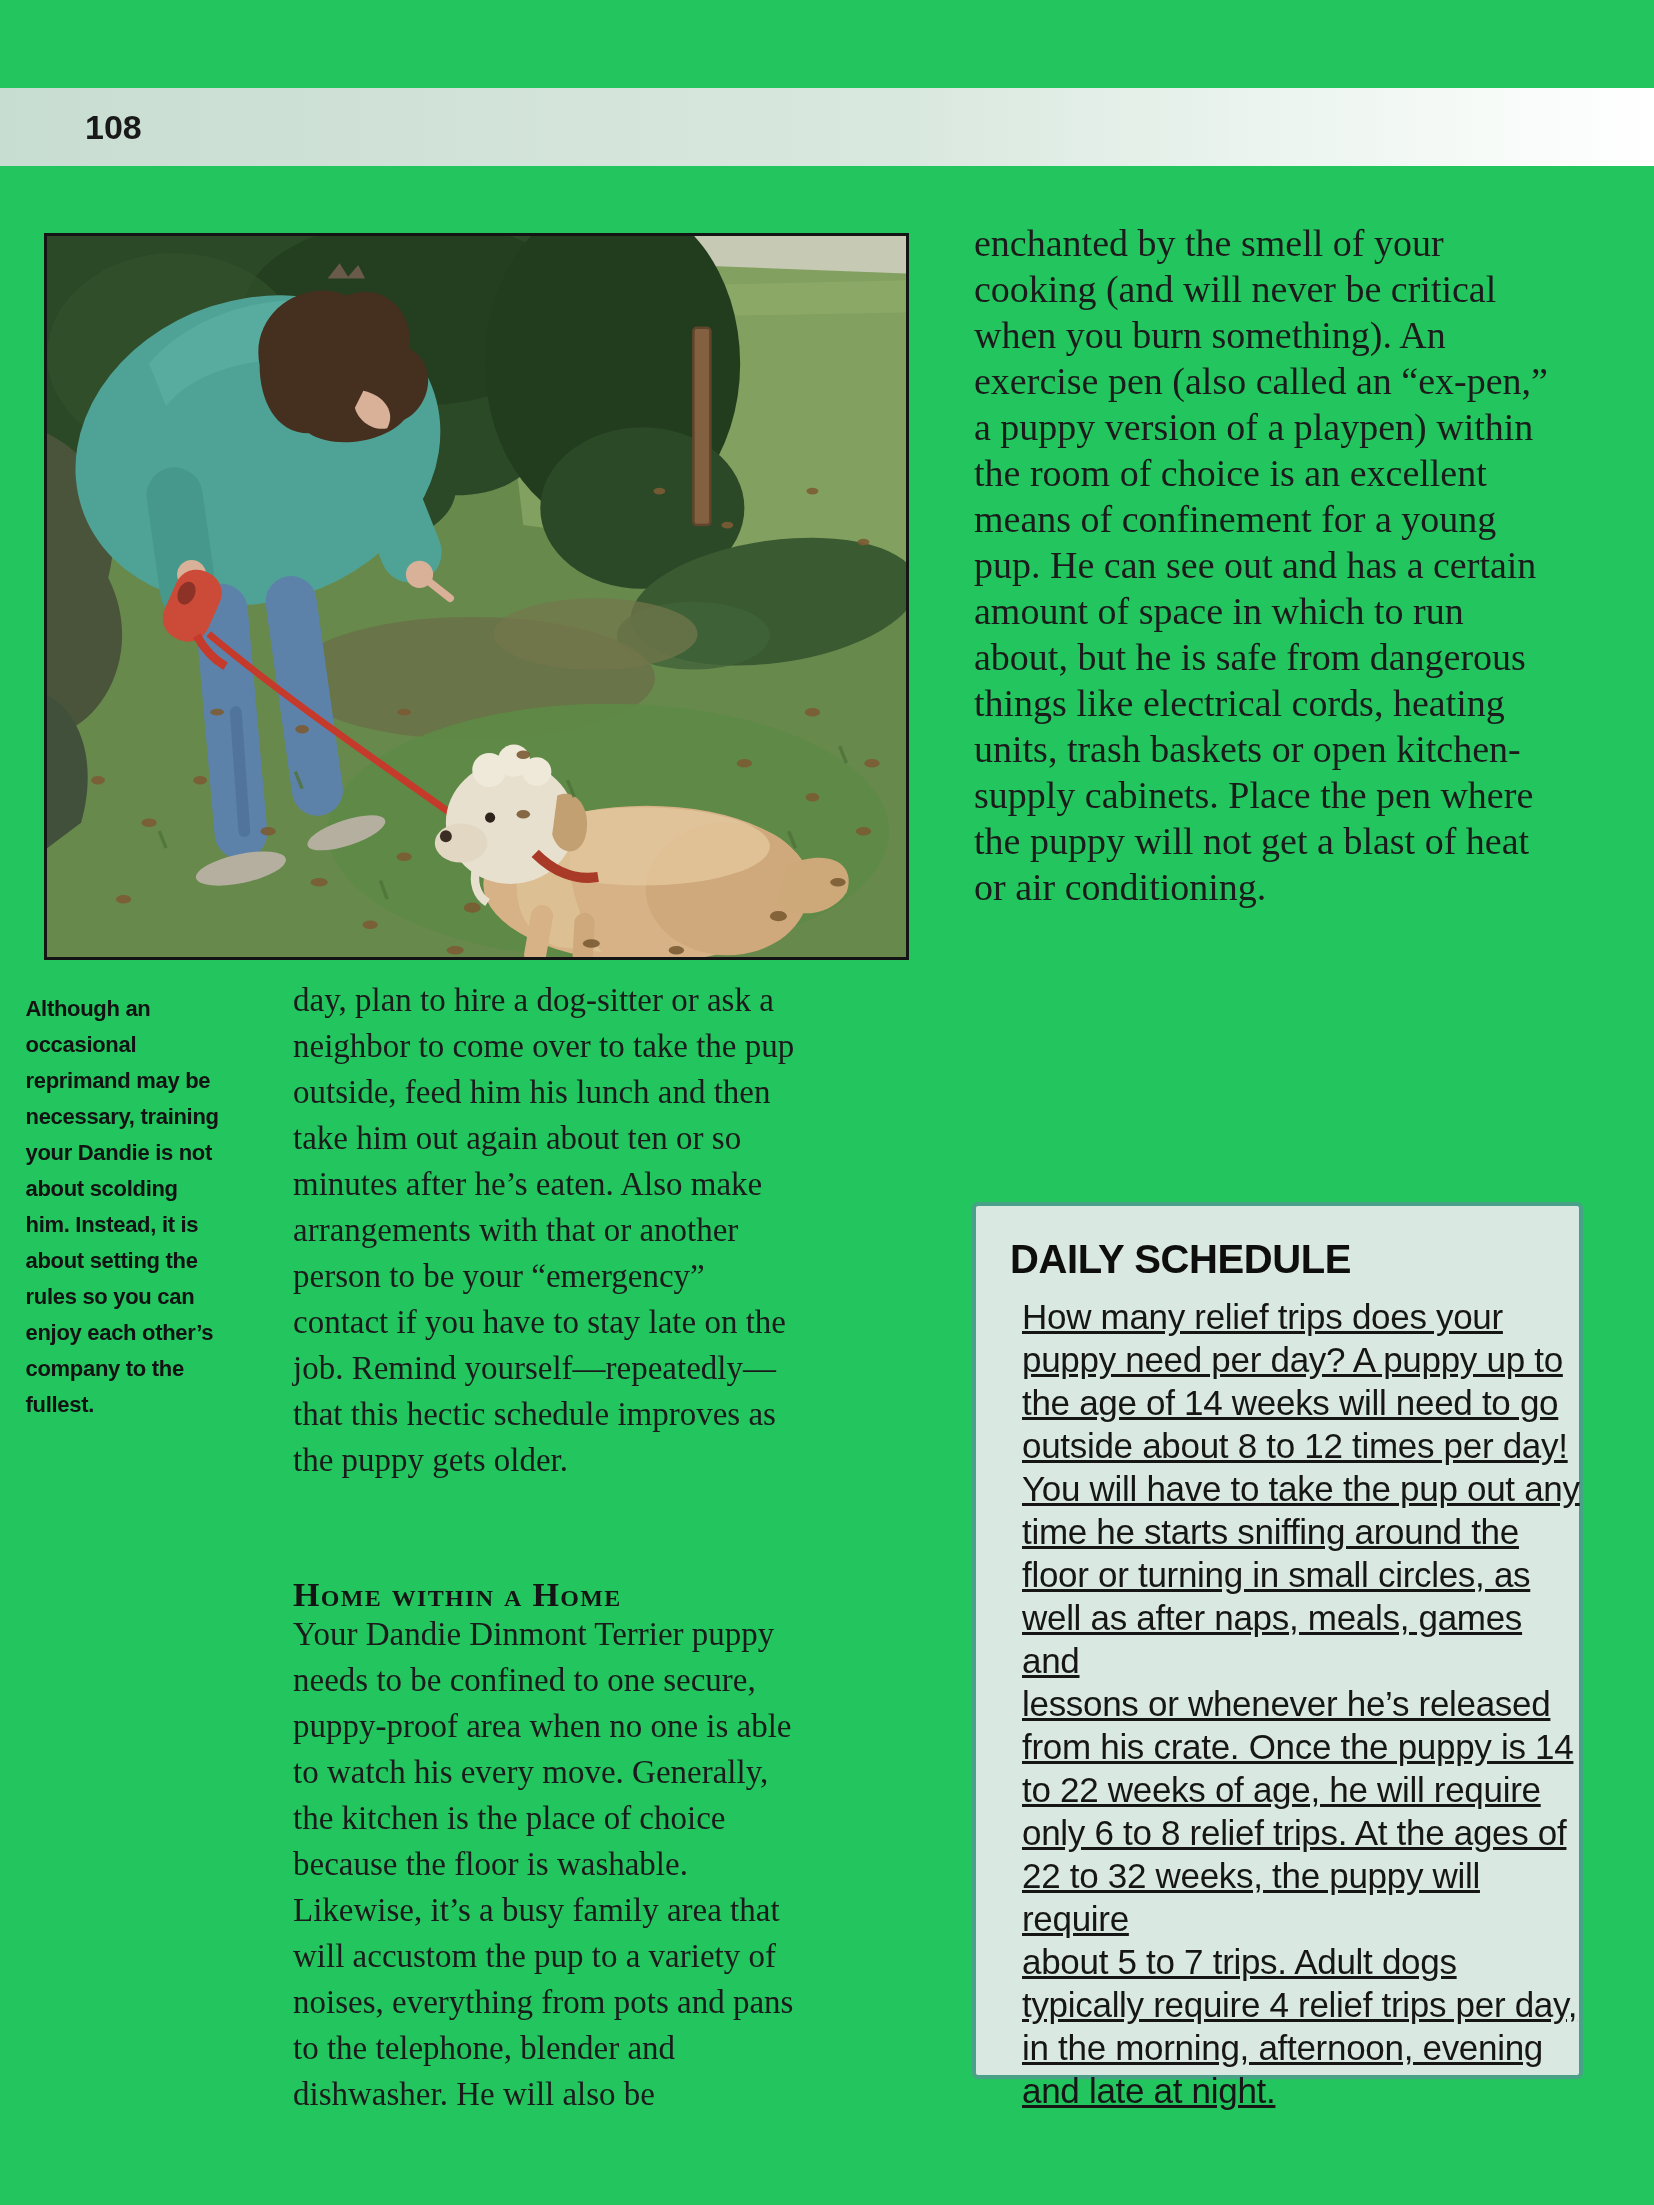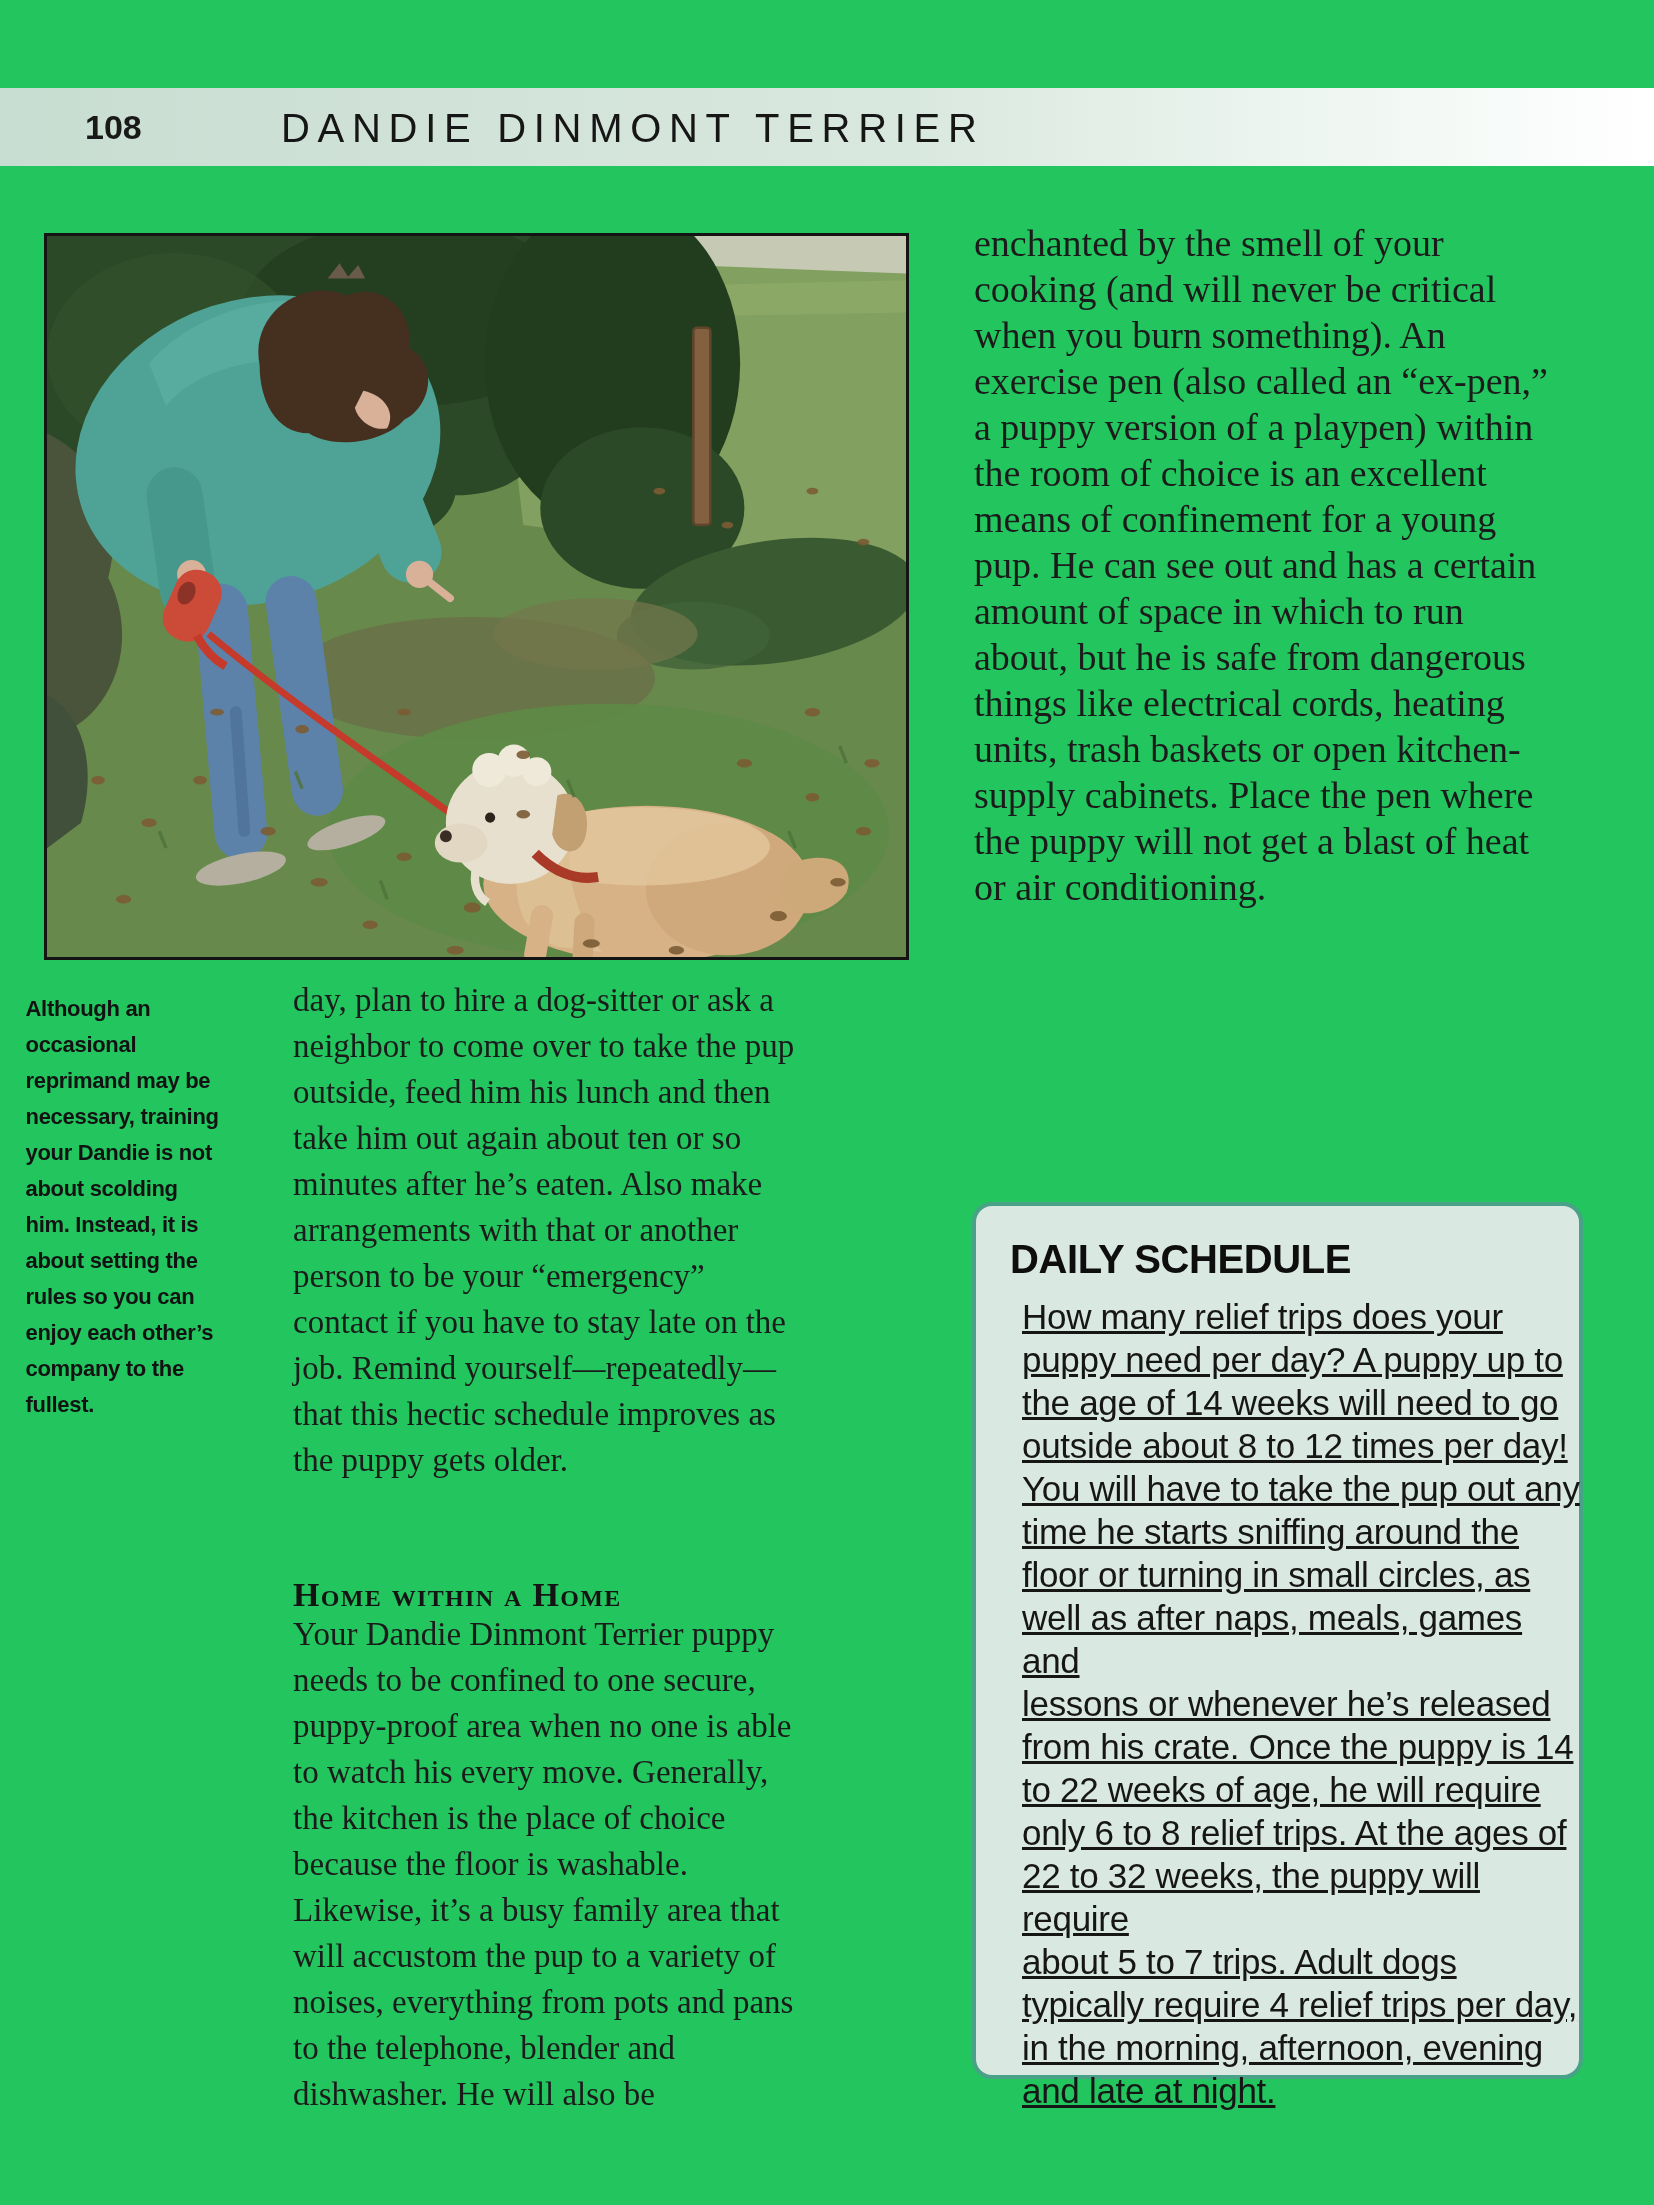--- a/index.html
+++ b/index.html
@@ -34,34 +34,33 @@
   .col-middle-p2{position:absolute;left:293px;top:1578px;width:646px;
     font-size:33px;line-height:46px;white-space:pre-line;}
 
   
   .col-right{position:absolute;left:974px;top:220px;width:663px;}
   .col-right p{margin:0;font-size:38px;line-height:46px;white-space:pre-line;}
   .col-right p.indented{text-indent:68px;}
 
   
   .schedule-box{position:absolute;left:972px;top:1202px;width:611px;height:877px;
-    box-sizing:border-box;background:#d9e8e0;border:4.3px solid #49a187;border-radius:20px;}
+    box-sizing:border-box;background:#d9e8e0;border:4.3px solid #49a187;border-radius:6px;}
   .schedule-title{margin:29px 0 0 34px;font-family:"Liberation Sans",sans-serif;
     font-weight:800;font-size:40px;line-height:48px;letter-spacing:-0.4px;color:#0e0e0e;}
   .schedule-body{margin:12px 17px 0 46px;width:561px;font-family:"Liberation Sans",sans-serif;
     font-size:35px;line-height:43px;letter-spacing:-0.3px;color:#161616;white-space:pre-line;text-decoration:underline;}
 </style>
 </head>
 <body>
 
 <div class="page">
 
   <div class="header-bar"></div>
   <div class="page-number">108</div>
-  <div class="header-title">DANDIE DINMONT TERRIER</div>
 
   <div class="photo-frame">
     <svg viewBox="0 0 1010 848" preserveAspectRatio="none">
 
       <rect x="0" y="0" width="1010" height="848" fill="#67894c"></rect>
 
       <path d="M520,0 L1010,0 L1010,400 L560,340 Z" fill="#82a05f"></path>
       <path d="M600,0 L1010,0 L1010,44 L640,30 Z" fill="#c6c9b4"></path>
       <path d="M660,60 L1010,52 L1010,90 L680,96 Z" fill="#8fab6b" opacity="0.7"></path>
 

